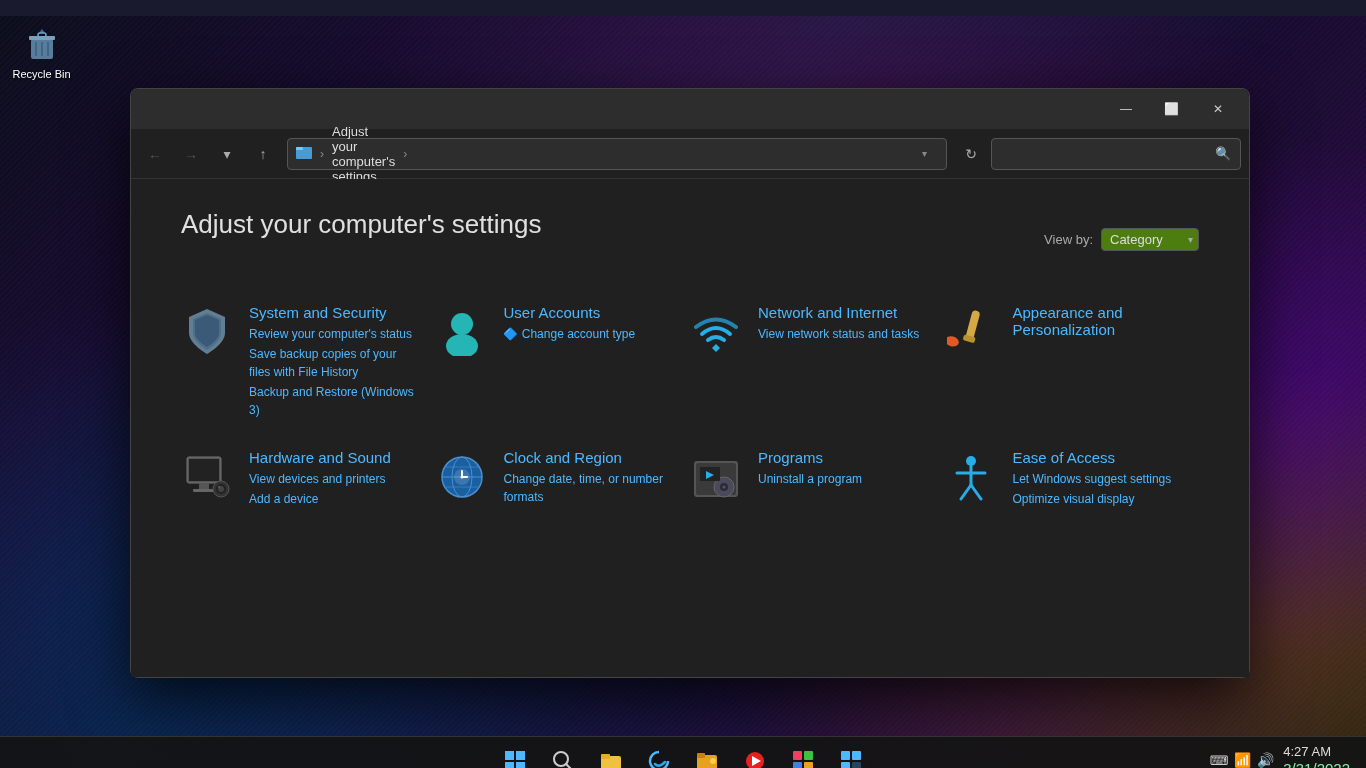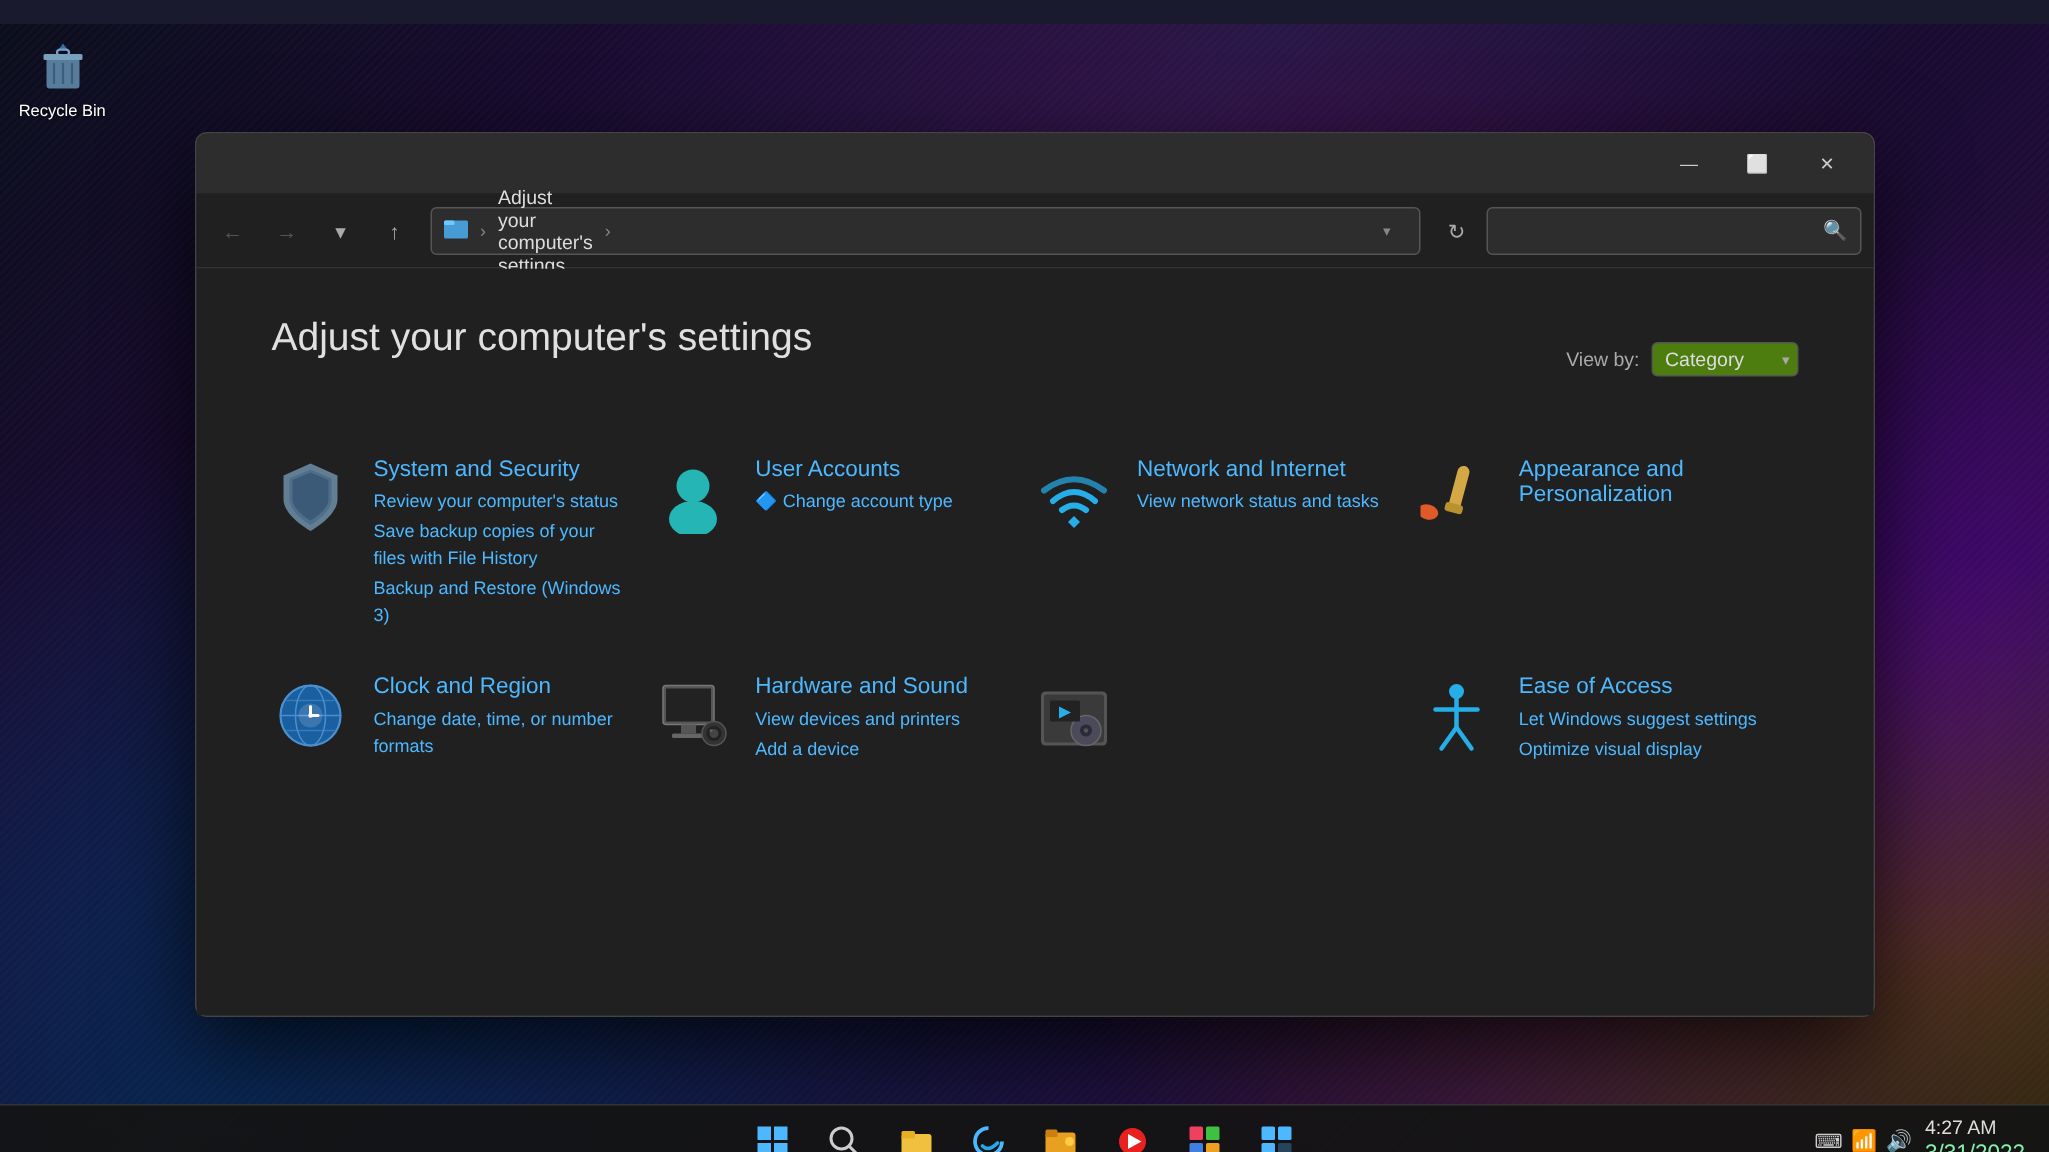--- a/index.html
+++ b/index.html
@@ -545,20 +545,42 @@
             </div>
             <div class="category-content">
               <div class="category-title">Appearance and Personalization</div>
             </div>
           </div>
 
           <div class="category-section">
             <div class="category-icon">
               <svg width="48" height="48" viewBox="0 0 48 48">
 
+                <rect x="4" y="4" width="34" height="26" rx="2" fill="#555" stroke="#777" stroke-width="1"></rect>
+                <rect x="6" y="6" width="30" height="22" fill="#222"></rect>
+                <rect x="16" y="30" width="10" height="6" fill="#555"></rect>
+                <rect x="10" y="36" width="22" height="3" rx="1" fill="#666"></rect>
+
+                <circle cx="38" cy="36" r="8" fill="#333" stroke="#555" stroke-width="1"></circle>
+                <circle cx="38" cy="36" r="5" fill="#222"></circle>
+                <circle cx="38" cy="36" r="3" fill="#444"></circle>
+                <circle cx="36" cy="34" r="1" fill="#888" opacity="0.5"></circle>
+              </svg>
+            </div>
+            <div class="category-content">
+              <div class="category-title">Hardware and Sound</div>
+              <a class="category-link">View devices and printers</a>
+              <a class="category-link">Add a device</a>
+            </div>
+          </div>
+
+          <div class="category-section">
+            <div class="category-icon">
+              <svg width="48" height="48" viewBox="0 0 48 48">
+
                 <circle cx="24" cy="24" r="20" fill="#1a5fa0" stroke="#4a8fd0" stroke-width="1.5"></circle>
                 <ellipse cx="24" cy="24" rx="10" ry="20" fill="none" stroke="#4a8fd0" stroke-width="1"></ellipse>
                 <line x1="4" y1="24" x2="44" y2="24" stroke="#4a8fd0" stroke-width="1"></line>
                 <line x1="8" y1="14" x2="40" y2="14" stroke="#4a8fd0" stroke-width="1" opacity="0.6"></line>
                 <line x1="8" y1="34" x2="40" y2="34" stroke="#4a8fd0" stroke-width="1" opacity="0.6"></line>
 
                 <circle cx="24" cy="24" r="8" fill="rgba(255,255,255,0.15)"></circle>
                 <line x1="24" y1="24" x2="24" y2="18" stroke="white" stroke-width="2" stroke-linecap="round"></line>
                 <line x1="24" y1="24" x2="29" y2="24" stroke="white" stroke-width="2" stroke-linecap="round"></line>
                 <circle cx="24" cy="24" r="1.5" fill="white"></circle>
@@ -567,52 +589,34 @@
             <div class="category-content">
               <div class="category-title">Clock and Region</div>
               <a class="category-link">Change date, time, or number formats</a>
             </div>
           </div>
 
           <div class="category-section">
             <div class="category-icon">
               <svg width="48" height="48" viewBox="0 0 48 48">
 
-                <rect x="4" y="4" width="34" height="26" rx="2" fill="#555" stroke="#777" stroke-width="1"></rect>
-                <rect x="6" y="6" width="30" height="22" fill="#222"></rect>
-                <rect x="16" y="30" width="10" height="6" fill="#555"></rect>
-                <rect x="10" y="36" width="22" height="3" rx="1" fill="#666"></rect>
-
-                <circle cx="38" cy="36" r="8" fill="#333" stroke="#555" stroke-width="1"></circle>
-                <circle cx="38" cy="36" r="5" fill="#222"></circle>
-                <circle cx="38" cy="36" r="3" fill="#444"></circle>
-                <circle cx="36" cy="34" r="1" fill="#888" opacity="0.5"></circle>
-              </svg>
-            </div>
-            <div class="category-content">
-              <div class="category-title">Hardware and Sound</div>
-              <a class="category-link">View devices and printers</a>
-              <a class="category-link">Add a device</a>
-            </div>
-          </div>
-
-          <div class="category-section">
-            <div class="category-icon">
-              <svg width="48" height="48" viewBox="0 0 48 48">
-
                 <rect x="2" y="8" width="44" height="36" rx="3" fill="#555"></rect>
                 <rect x="4" y="10" width="40" height="32" rx="2" fill="#3a3a3a"></rect>
 
                 <circle cx="32" cy="34" r="10" fill="#4a4a5a" stroke="#666" stroke-width="1"></circle>
                 <circle cx="32" cy="34" r="4" fill="#2a2a3a"></circle>
                 <circle cx="32" cy="34" r="1.5" fill="#555"></circle>
 
                 <rect x="8" y="14" width="20" height="14" rx="1" fill="#222"></rect>
                 <polygon points="14,18 14,26 22,22" fill="#26aee8"></polygon>
               </svg>
+            </div>
+            <div class="category-content">
+              <div class="category-title">Programs</div>
+              <a class="category-link">Uninstall a program</a>
             </div>
           </div>
 
           <div class="category-section">
             <div class="category-icon">
               <svg width="48" height="48" viewBox="0 0 48 48">
 
                 <circle cx="24" cy="8" r="5" fill="#26aee8"></circle>
 
                 <line x1="24" y1="13" x2="24" y2="32" stroke="#26aee8" stroke-width="3" stroke-linecap="round"></line>

